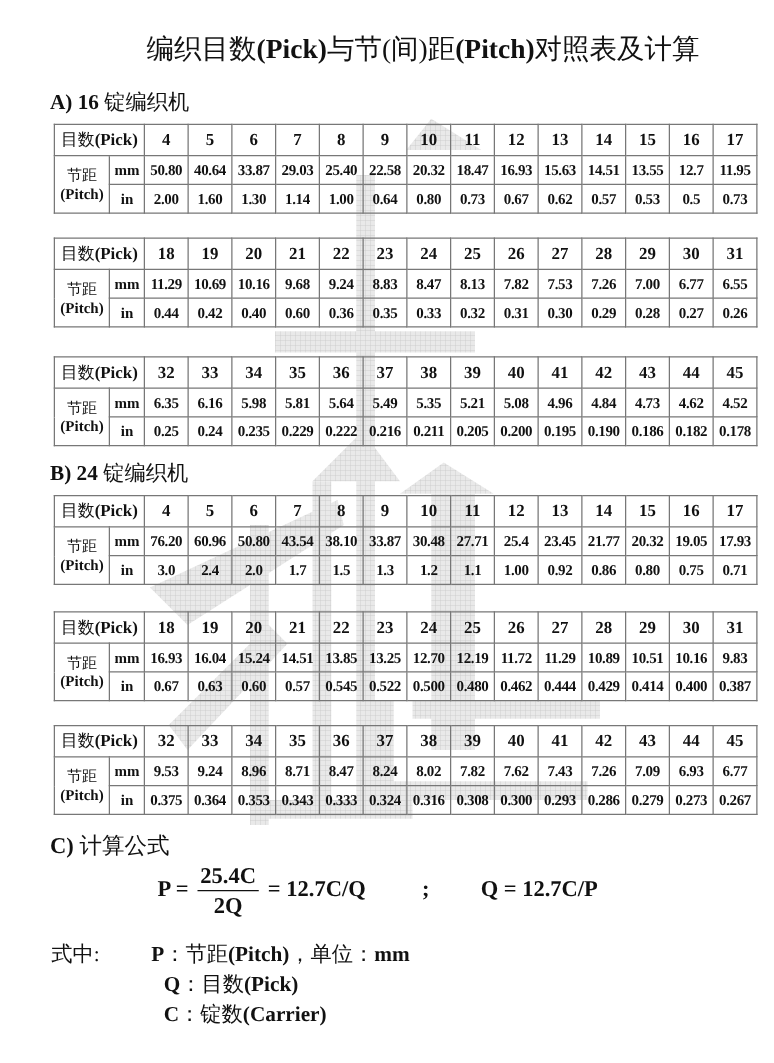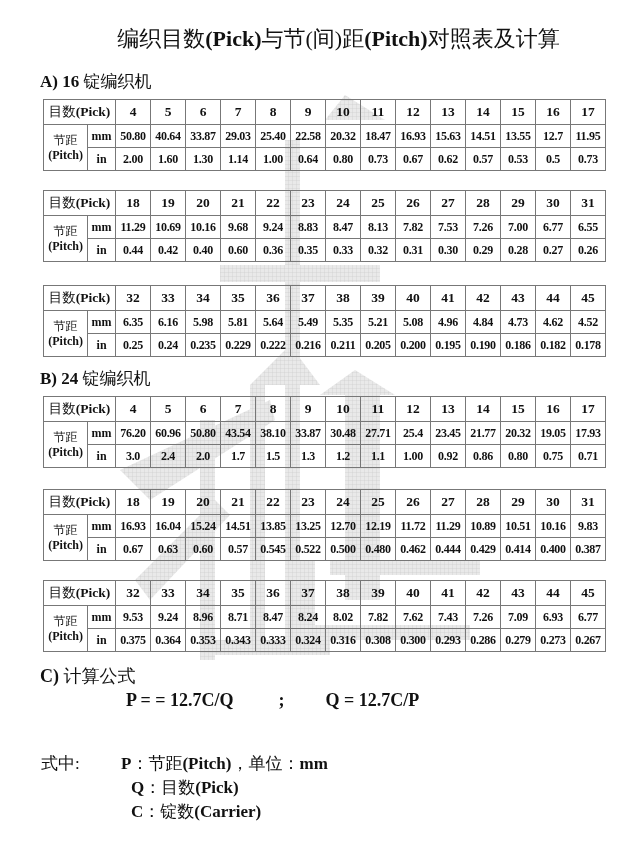--- a/index.html
+++ b/index.html
@@ -408,20 +408,24 @@
 <div class="section" style="top:367px">
   <span>B) 24</span><span class="cn"> 锭编织机</span>
 </div>
 
 <div class="section" style="top:664px;font-size:18px">
   <span>C)</span><span class="cn">  计算公式</span>
 </div>
 
 <div class="formula">
   <span>P =</span>
+  <span class="frac">
+    <span class="num">25.4C</span>
+    <span class="den">2Q</span>
+  </span>
   <span>= 12.7C/Q</span>
   <span style="display:inline-block;width:36px"></span>
   <span>;</span>
   <span style="display:inline-block;width:32px"></span>
   <span>Q = 12.7C/P</span>
 </div>
 
 <div class="legend" style="left:41px;top:752px">式中:</div>
 
 <div id="legend-root">

